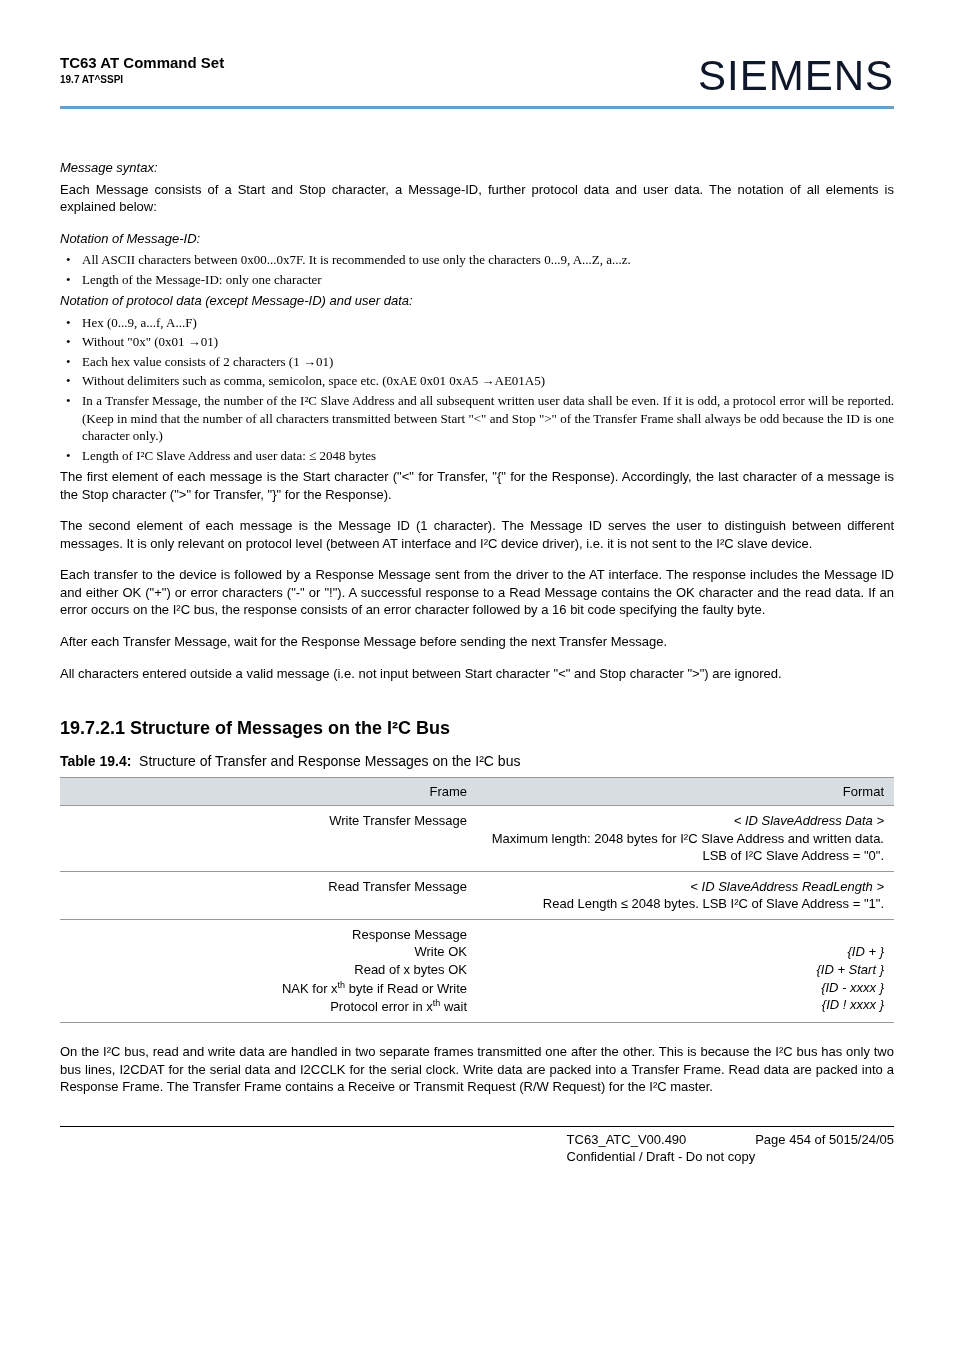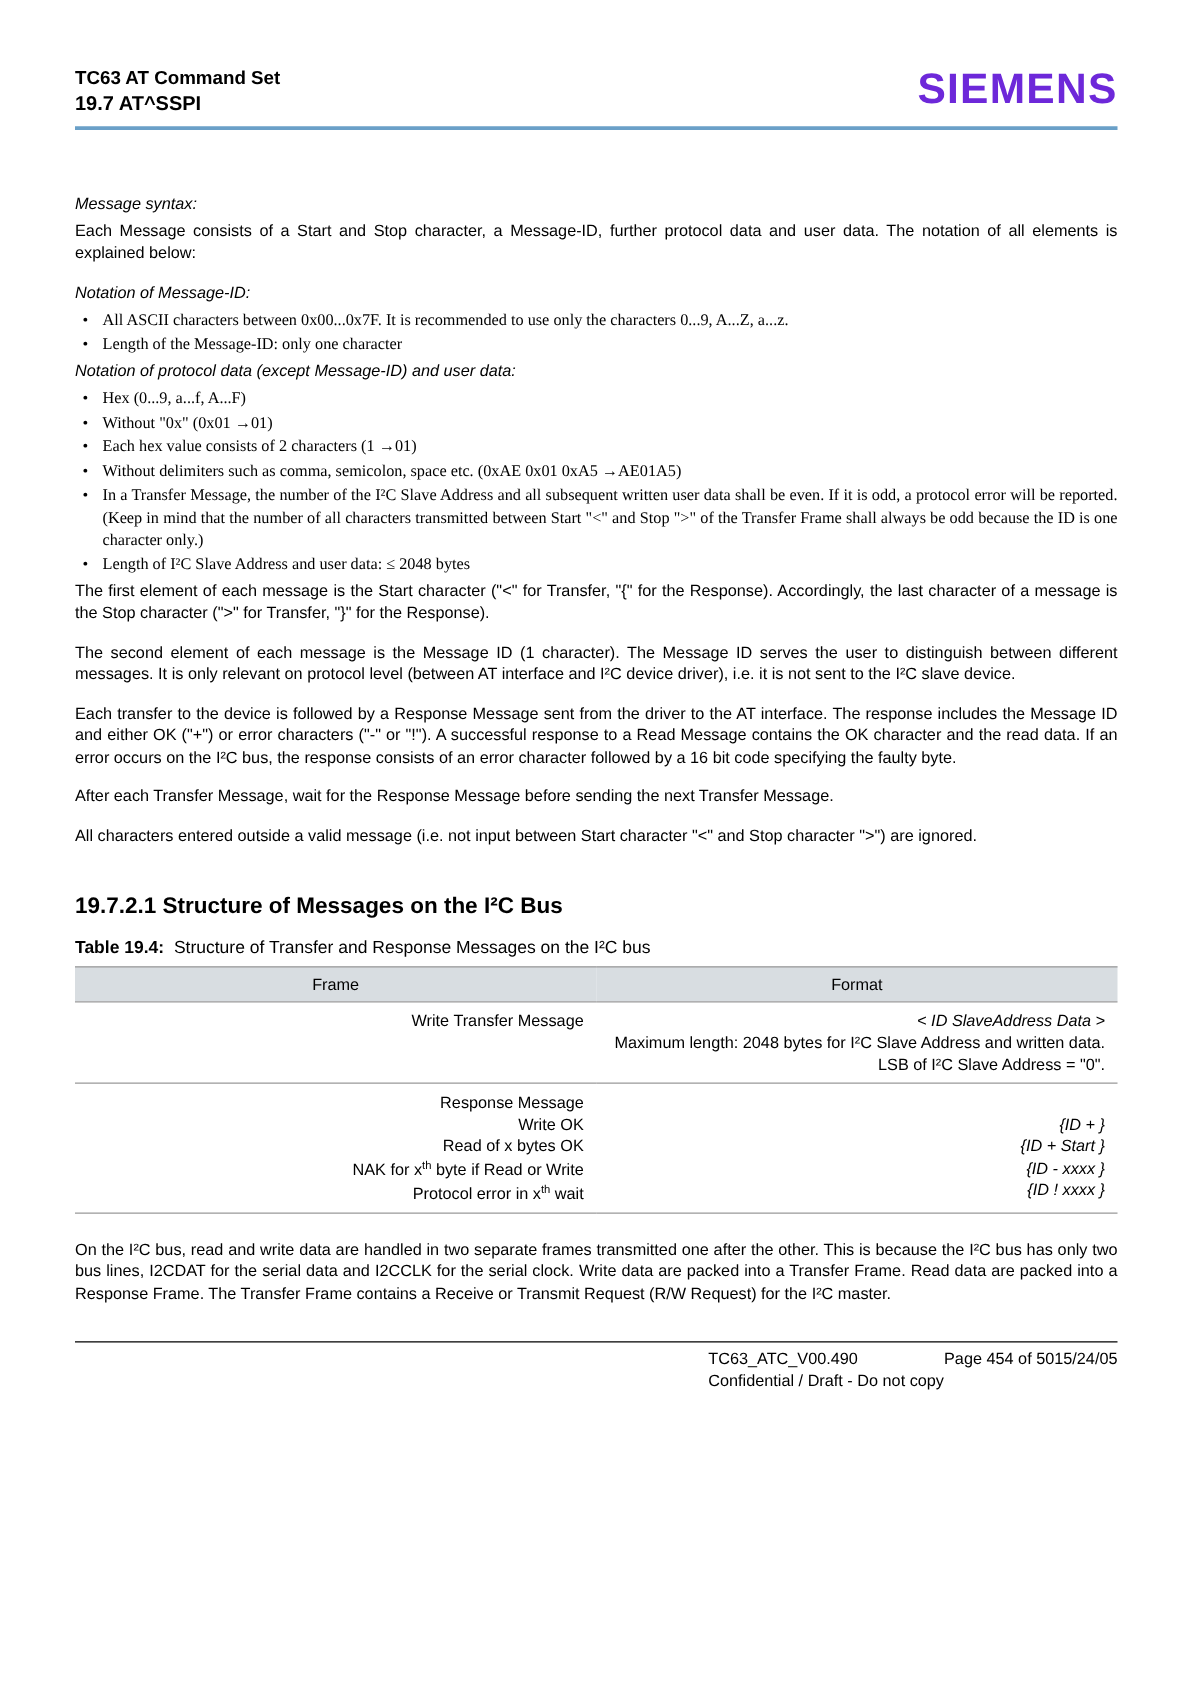--- a/index.html
+++ b/index.html
@@ -25,28 +25,28 @@
   }
   .header-left {
     line-height: 1.4;
   }
   .header-title {
     font-weight: bold;
     font-size: 15px;
   }
   .header-sub {
     font-weight: bold;
-    font-size: 16px;
+    font-size: 10px;
   }
   .brand {
     font-family: Arial, sans-serif;
-    font-weight: 700;
-    font-size: 34px;
+    font-weight: 400;
+    font-size: 42px;
     letter-spacing: 1px;
-    color: #6d28d9;
+    color: #0f172a;
   }
   .hr-thick {
     border: none;
     border-top: 3px solid #6aa0c8;
     margin-top: 6px;
     margin-bottom: 50px;
   }
   .italic { font-style: italic; }
   .para {
     margin-bottom: 14px;
@@ -84,21 +84,21 @@
     margin-bottom: 8px;
   }
   .table-caption b { font-weight: bold; }
   table.msg {
     width: 100%;
     border-collapse: collapse;
     margin-bottom: 20px;
     font-size: 13px;
   }
   table.msg th {
-    text-align: center;
+    text-align: right;
     font-weight: normal;
     background: #d8dde1;
     padding: 6px 10px;
     border-top: 1px solid #999;
     border-bottom: 1px solid #999;
   }
   table.msg td {
     padding: 6px 10px;
     border-bottom: 1px solid #999;
     vertical-align: top;
@@ -178,20 +178,27 @@
     </thead>
     <tbody>
       <tr>
         <td>Write Transfer Message</td>
         <td>
           <span class="italic">&lt; ID SlaveAddress Data &gt;</span><br>
           <span>Maximum length: 2048 bytes for I²C Slave Address and written data. LSB of I²C Slave Address = "0".</span>
         </td>
       </tr>
       <tr>
+        <td>Read Transfer Message</td>
+        <td>
+          <span class="italic">&lt; ID SlaveAddress ReadLength &gt;</span><br>
+          <span>Read Length ≤ 2048 bytes. LSB I²C of Slave Address = "1".</span>
+        </td>
+      </tr>
+      <tr>
         <td>
           <span>Response Message</span>
           <span class="indent-1">Write OK</span>
           <span class="indent-1">Read of x bytes OK</span>
           <span class="indent-1"><span>NAK for x</span><span class="sup">th</span><span> byte if Read or Write</span></span>
           <span class="indent-1"><span>Protocol error in x</span><span class="sup">th</span><span> wait</span></span>
         </td>
         <td>
           <br>
           <span class="italic">{ID + }</span><br>

